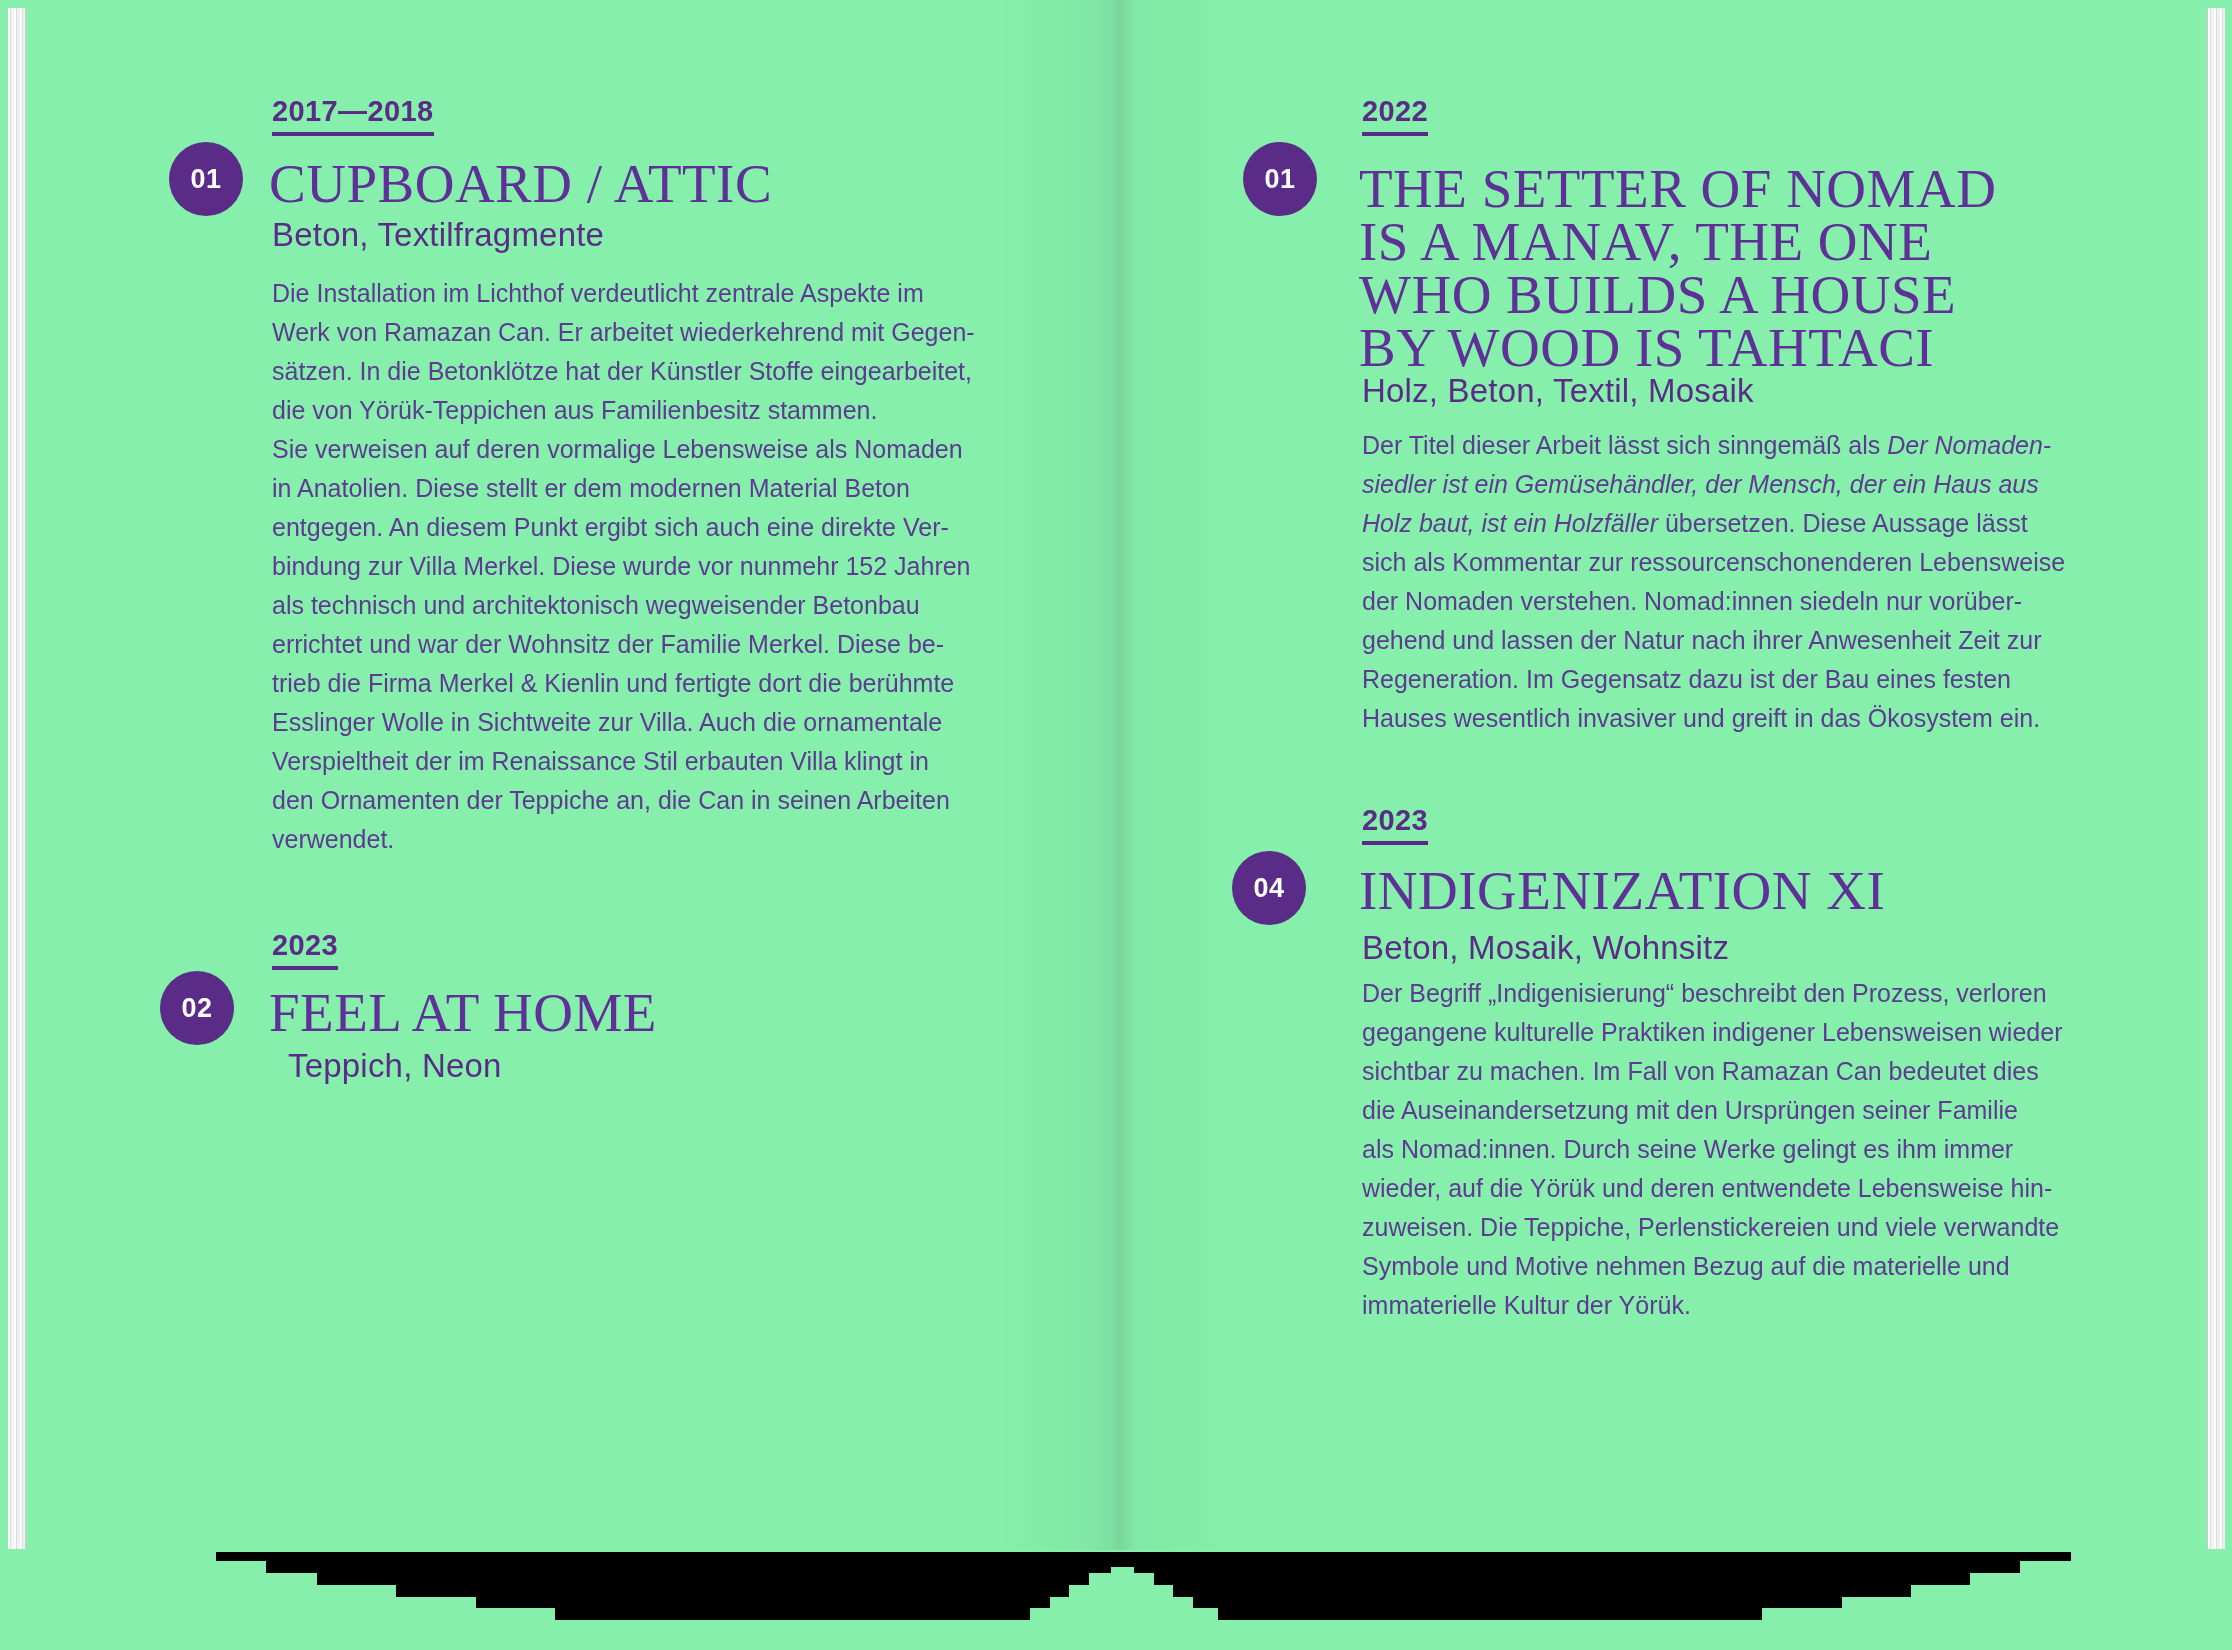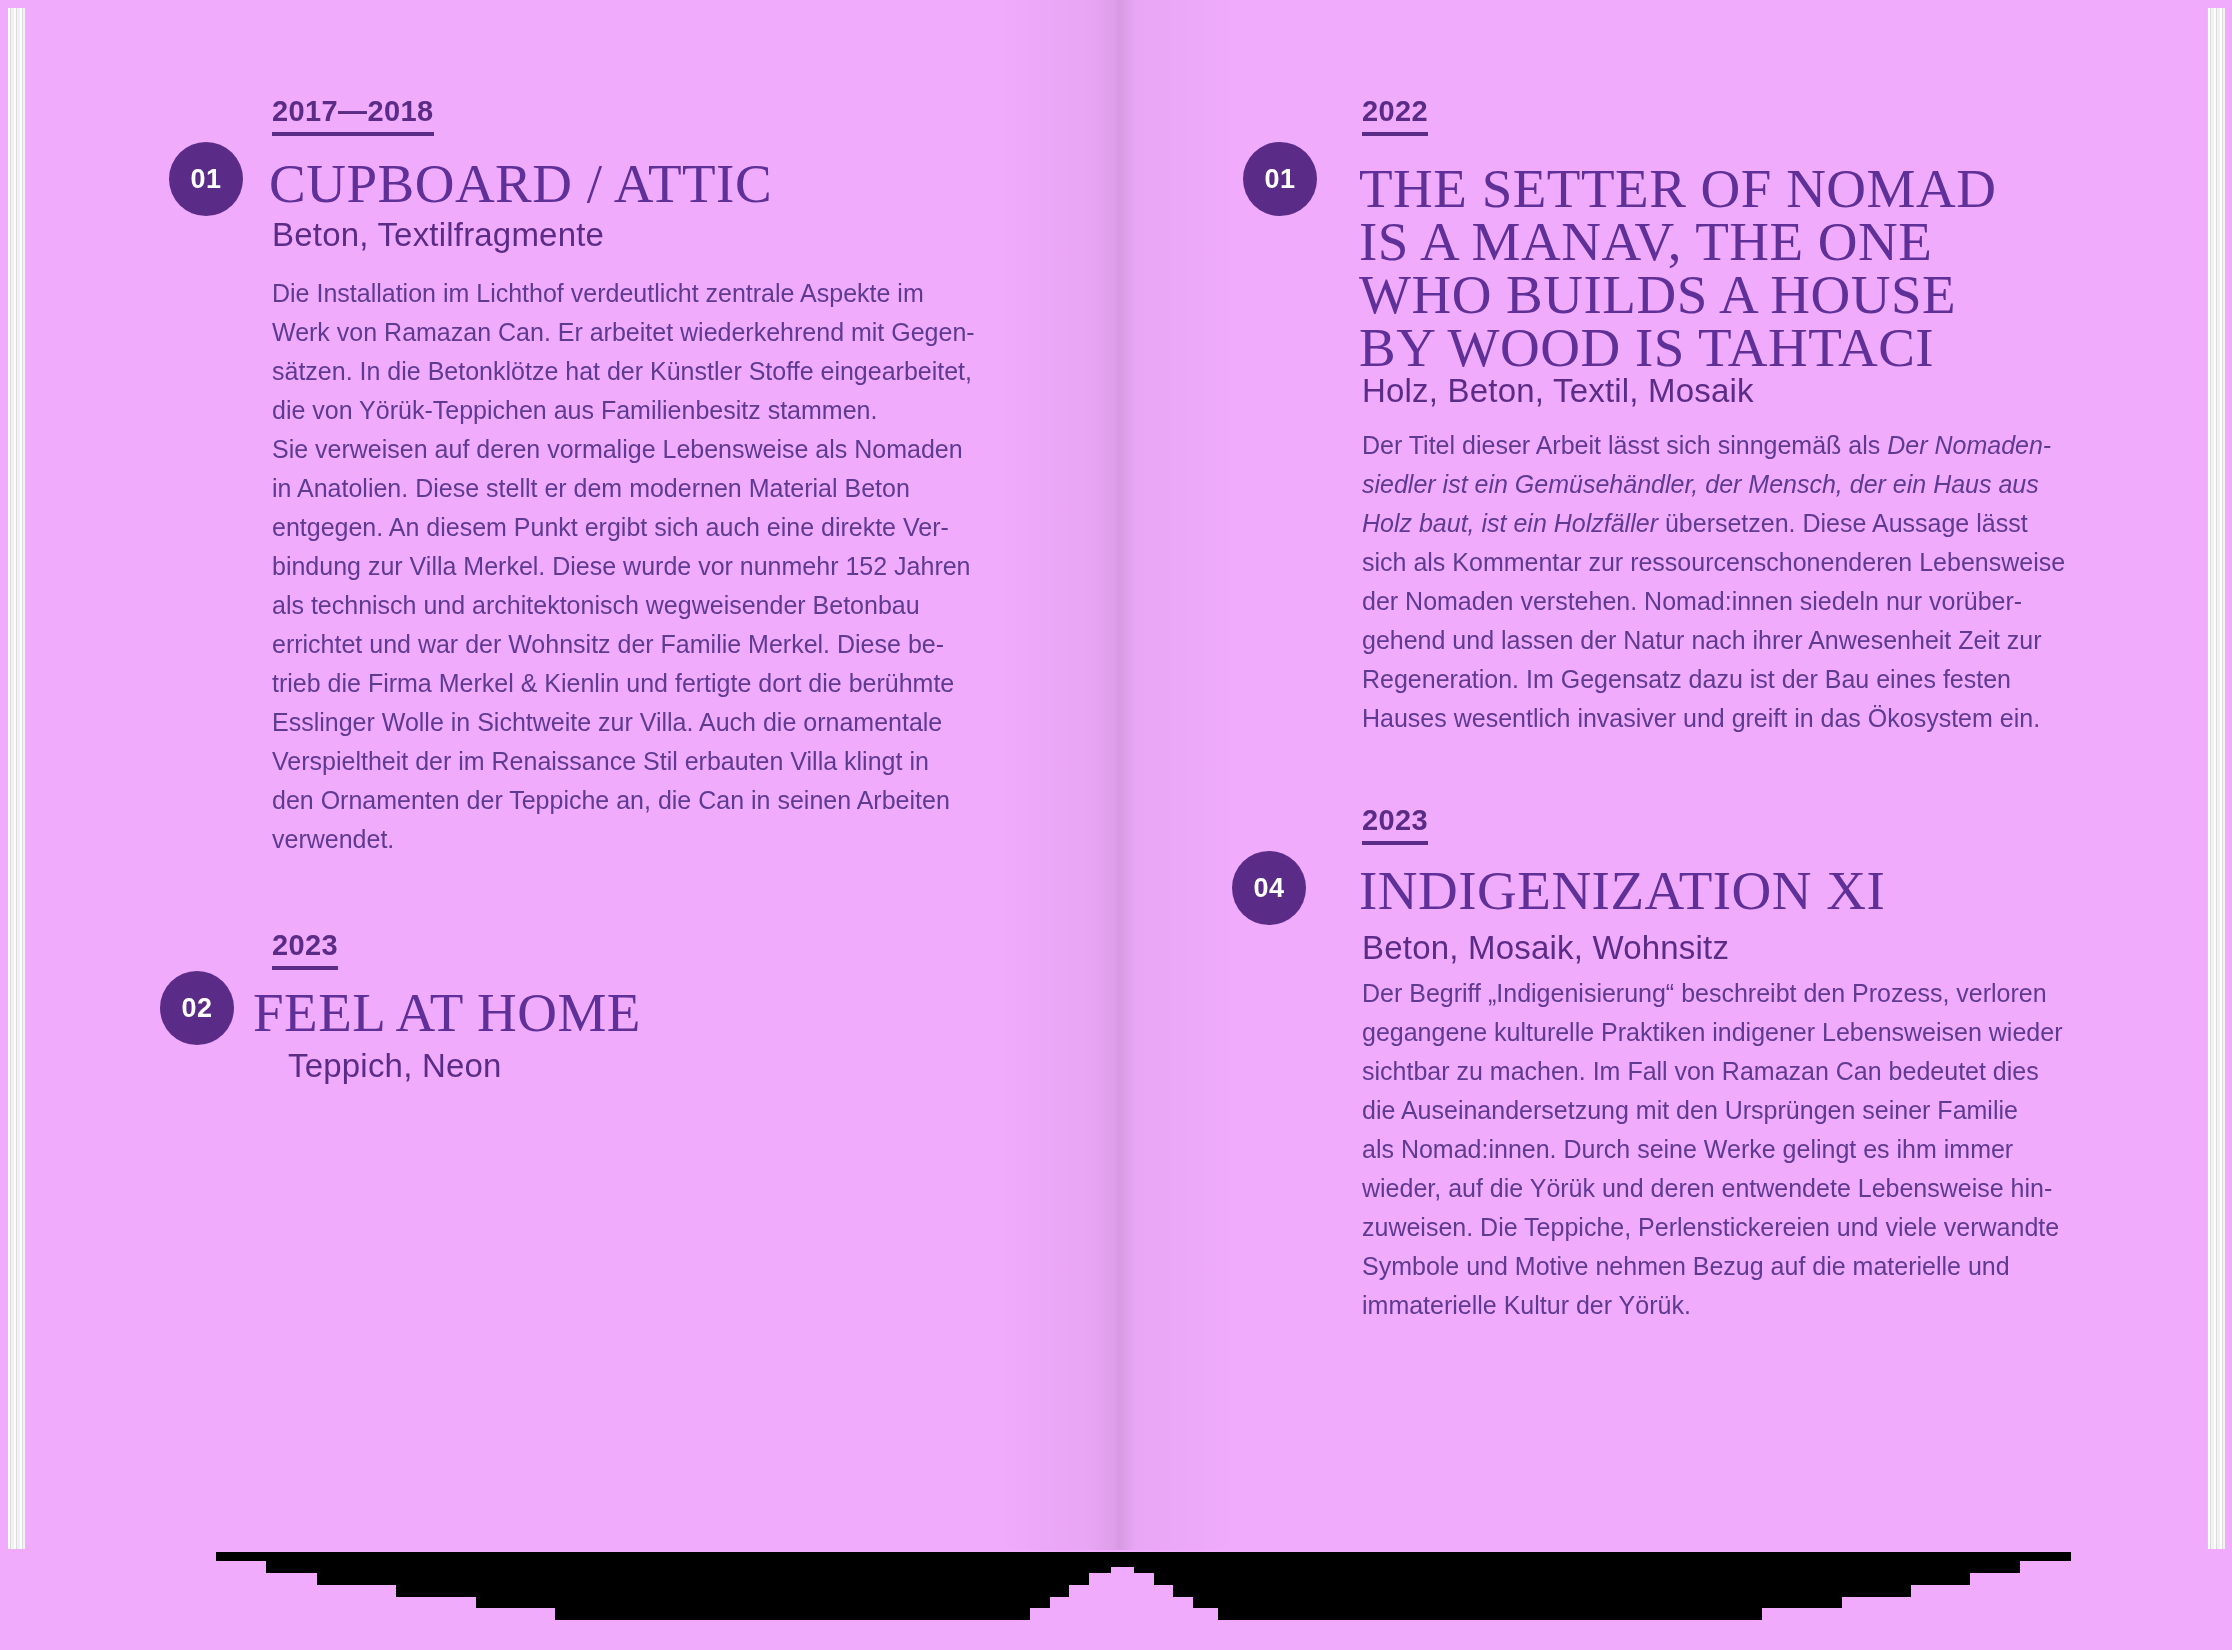--- a/index.html
+++ b/index.html
@@ -1,19 +1,19 @@
 <!DOCTYPE html>
 <html><head>
 <meta charset="utf-8">
 <style>
   html,body{margin:0;padding:0;background:#ffffff;}
   .stage{
     position:relative;
     width:2233px;height:1650px;
-    background:#f0abfc;
+    background:#86efac;
     overflow:hidden;
     font-family:"Liberation Sans", sans-serif;
     color:#5e3a93;
   }
   
   .edge{
     position:absolute;top:8px;height:1541px;width:17px;
     background:repeating-linear-gradient(90deg,#fdfdfd 0 2px,#dcdcdc 2px 3px,#f2f2f2 3px 6px);
   }
   .edge.left{left:8px;border-right:1px solid #cccccc;}
@@ -102,21 +102,21 @@
 verwendet.</div>
     </div>
 
     <div>
       <div class="year" style="left:272px;top:929px;">
         <span>2023</span>
       </div>
       <div class="badge" style="left:160px;top:971px;">
         <span>02</span>
       </div>
-      <div class="title" style="left:253px;top:974px;">FEEL AT HOME</div>
+      <div class="title" style="left:269px;top:974px;">FEEL AT HOME</div>
       <div class="materials" style="left:288px;top:1047px;">Teppich, Neon</div>
     </div>
 
   </div>
 
   <div>
 
     <div>
       <div class="year" style="left:1362px;top:95px;">
         <span>2022</span>

